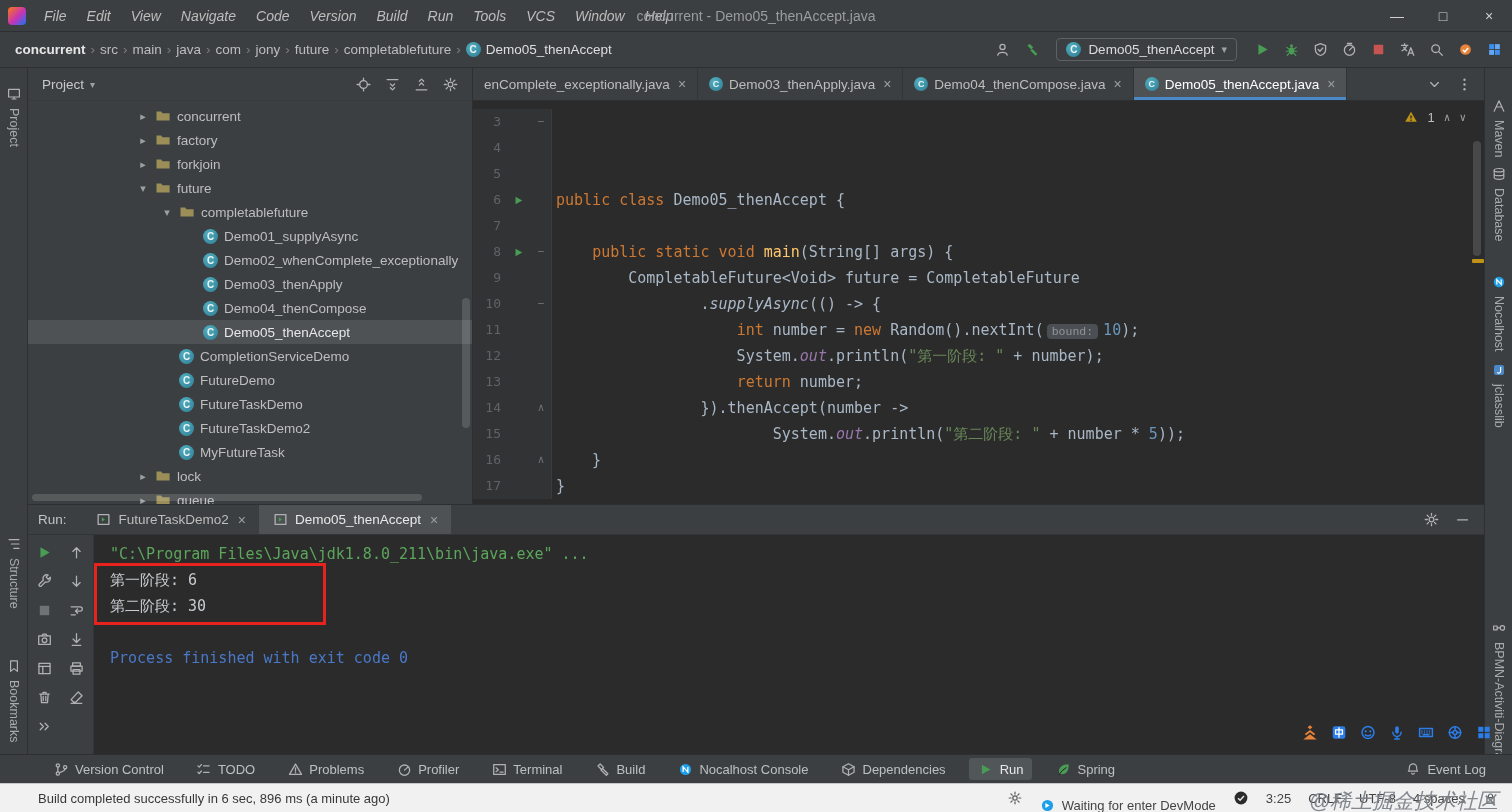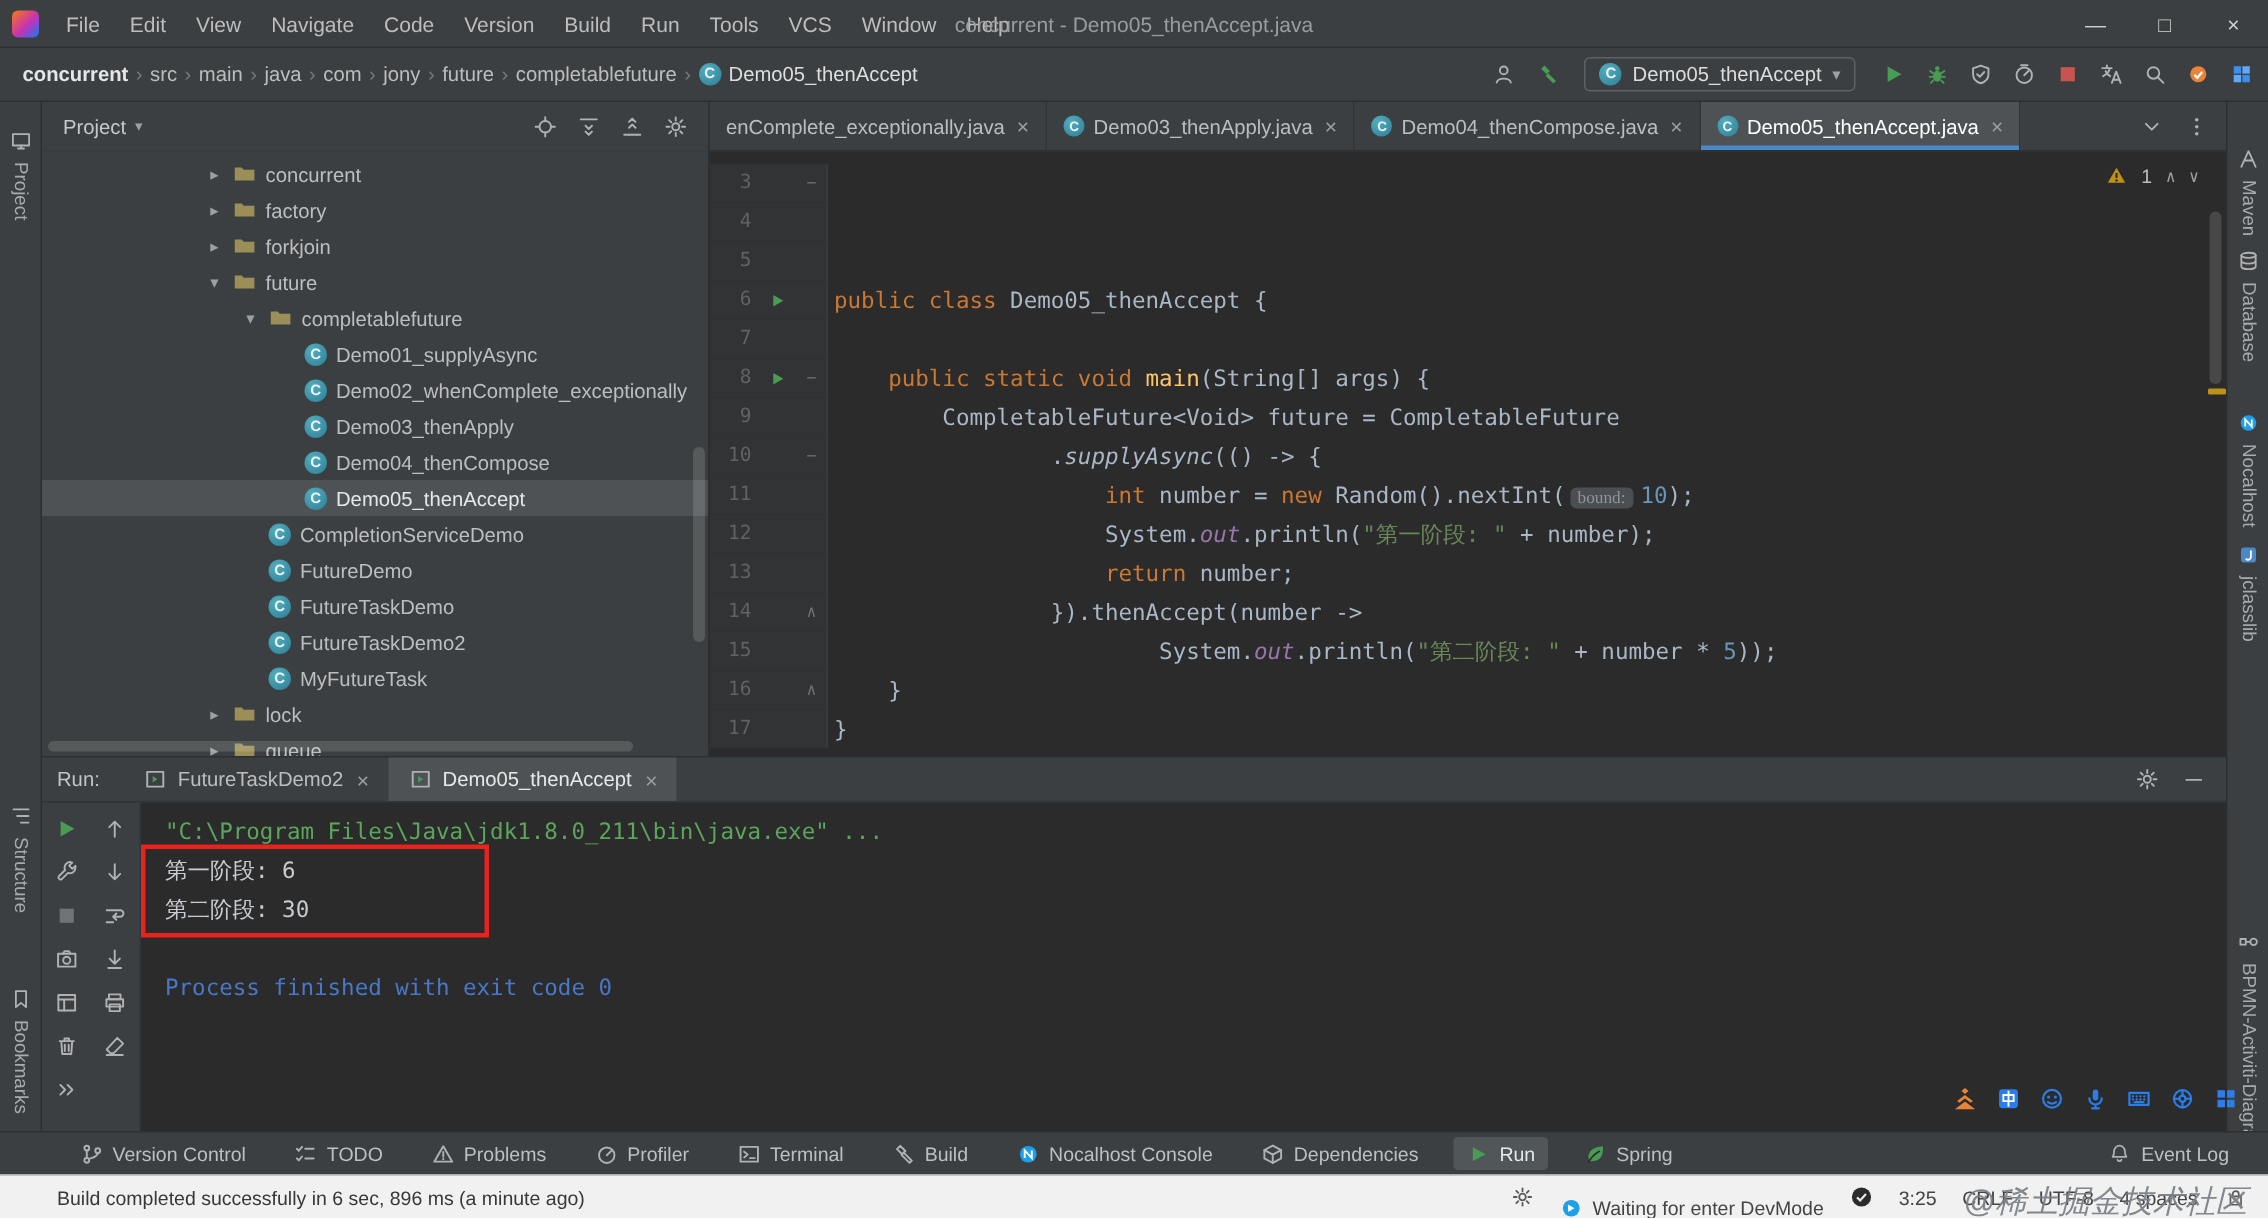--- a/index.html
+++ b/index.html
@@ -8,21 +8,21 @@
   #app{position:absolute;inset:0;}
   .icon{display:inline-flex;align-items:center;justify-content:center;width:16px;height:16px;flex:0 0 auto;}
   .icon svg{display:block;}
   .st{fill:none;stroke:#AFB1B3;stroke-width:1.2;stroke-linecap:round;stroke-linejoin:round;}
   .stg{fill:none;stroke:#499C54;stroke-width:1.1;stroke-linecap:round;}
   .st2{fill:none;stroke:#2B7DE9;stroke-width:1.3;stroke-linecap:round;stroke-linejoin:round;}
 
   
   .titlebar{position:absolute;top:0;left:0;right:0;height:32px;background:#3c3f41;display:flex;align-items:center;border-bottom:1px solid #2d2f30;}
   .app-icon{width:18px;height:18px;border-radius:4px;margin:0 8px 0 8px;background:linear-gradient(135deg,#f97a12,#c632b5 55%,#0d7bf7);}
-  .menu{display:flex;}
+  .menu{display:flex;font-style:italic;}
   .menu-item{padding:5px 10px;font-size:14px;color:#bdbdbd;}
   .title-text{position:absolute;left:50%;transform:translateX(-50%);color:#9a9d9f;font-size:14px;white-space:nowrap;}
   .win-controls{margin-left:auto;display:flex;height:100%;}
   .win-btn{width:46px;height:100%;display:flex;align-items:center;justify-content:center;color:#d0d0d0;font-size:14px;}
 
   
   .navbar{position:absolute;top:32px;left:0;right:0;height:36px;background:#3c3f41;border-bottom:1px solid #2d2f30;display:flex;align-items:center;padding:0 10px 0 12px;}
   .crumbs{display:flex;align-items:center;font-size:13.5px;white-space:nowrap;}
   .crumb{color:#bdbdbd;padding:2px 3px;display:inline-flex;align-items:center;gap:5px;}
   .crumb.first{color:#e6e6e6;font-weight:bold;}
@@ -71,21 +71,21 @@
   .g-run svg{width:11px;height:11px;}
   .g-fold{width:20px;text-align:center;color:#6e7173;font-size:11px;}
   .code-text{white-space:pre;color:#a9b7c6;padding-left:4px;}
   .tk-kw{color:#cc7832;}
   .tk-pl{color:#a9b7c6;}
   .tk-str{color:#6a8759;}
   .tk-num{color:#6897bb;}
   .tk-fld{color:#9876aa;font-style:italic;}
   .tk-dcl{color:#ffc66b;}
   .tk-it{color:#a9b7c6;font-style:italic;}
-  .tk-hint{background:#4b4e52;color:#919599;border-radius:4px;padding:1px 5px;font-size:11.5px;margin:0 5px 0 3px;font-family:Liberation Serif, serif;}
+  .tk-hint{background:#4b4e52;color:#919599;border-radius:4px;padding:1px 5px;font-size:11.5px;margin:0 5px 0 3px;font-family:Liberation Mono, monospace;}
   .caret{display:inline-block;width:2px;height:17px;background:#c8c8c8;vertical-align:middle;margin-left:1px;}
   .inspect{position:absolute;top:6px;right:14px;display:flex;align-items:center;gap:9px;background:#2b2b2b;padding:2px 4px;}
   .inspect .count{color:#bdbdbd;font-family:"Liber ation Sans",sans-serif;font-size:13px;}
   .inspect .chev{color:#9da0a3;font-size:11px;}
   .ed-vthumb{right:3px;top:40px;width:8px;height:115px;}
   .warn-tick{position:absolute;right:0;top:158px;width:12px;height:4px;background:#be9117;border-radius:1px;}
 
   
   .run-panel{position:absolute;left:28px;top:504px;right:28px;height:250px;background:#3c3f41;border-top:1px solid #2d2f30;}
   .run-header{height:30px;display:flex;align-items:stretch;padding-left:10px;border-bottom:1px solid #323537;}

